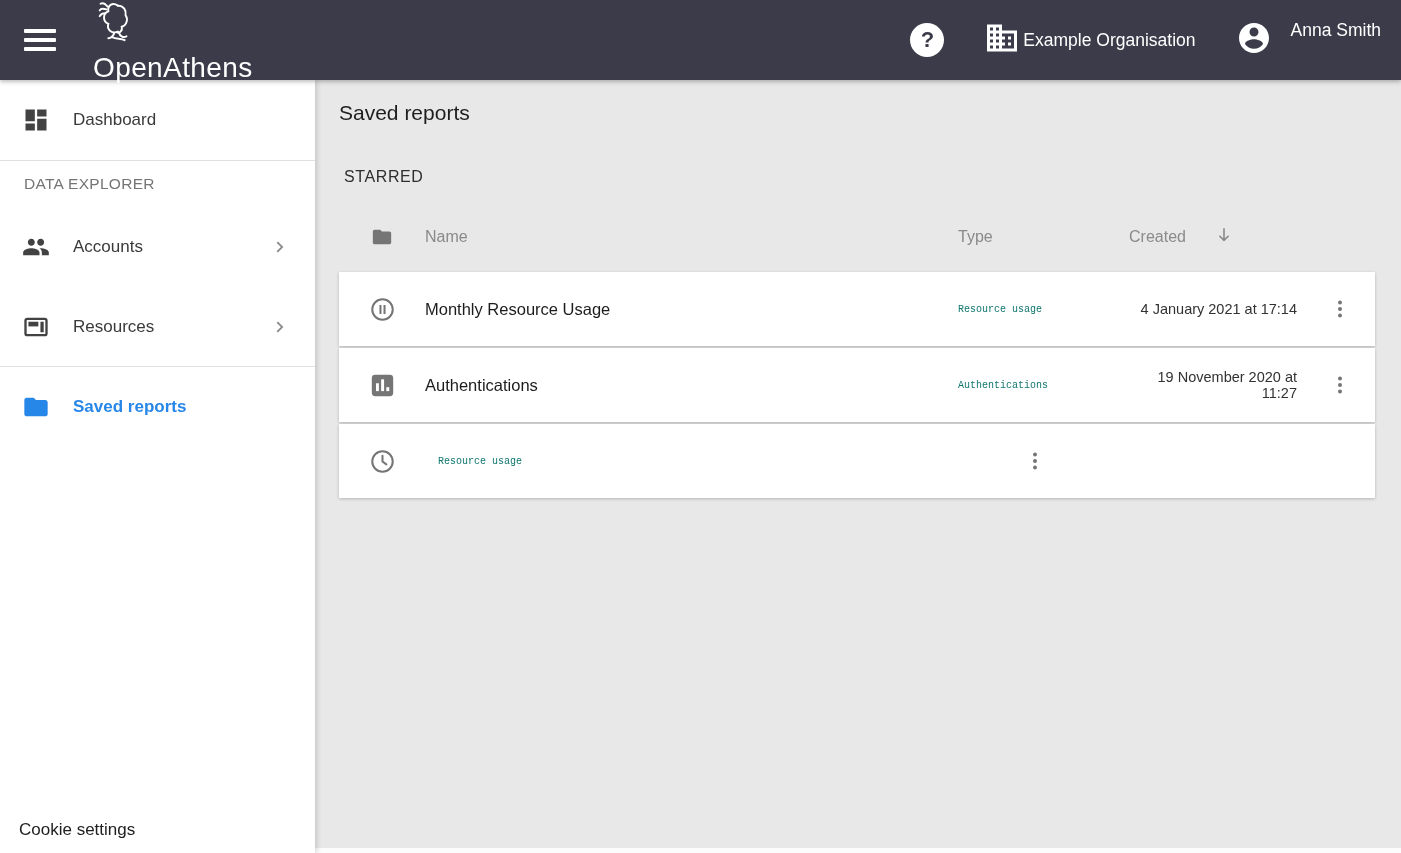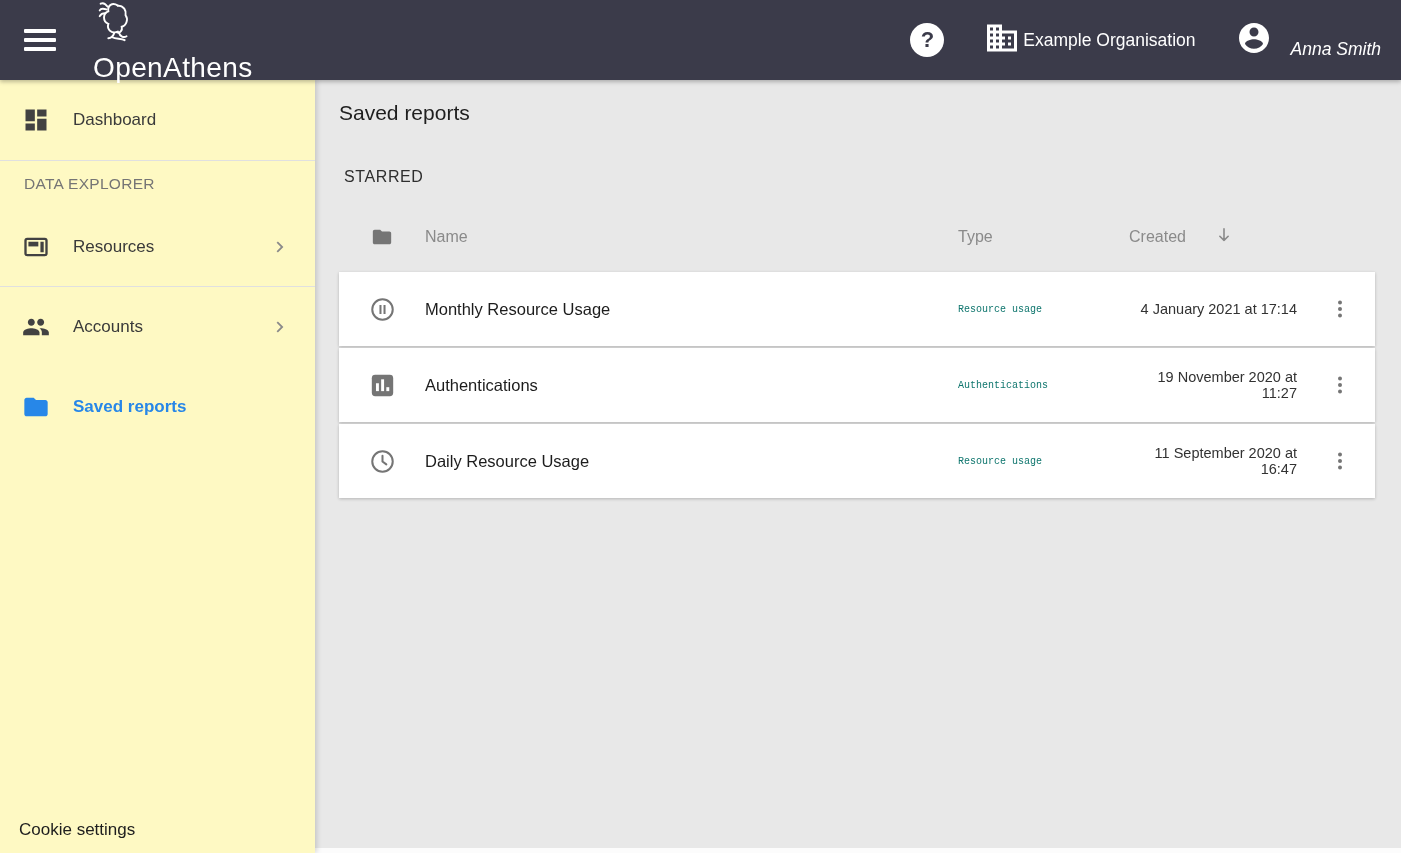--- a/index.html
+++ b/index.html
@@ -21,29 +21,29 @@
   .logo{ display:flex; margin-left:37px; gap:5px;flex-direction:column; }
   .logo-text{ font-size:28px; font-weight:400; letter-spacing:0.4px; }
   .topbar-right{ margin-left:auto; display:flex; align-items:center; }
   .help-circle{
     width:34px; height:34px; border-radius:50%; background:#fff; color:#3B3B4A;
     display:flex; align-items:center; justify-content:center;
     font-size:22px; font-weight:bold; cursor:pointer;
   }
   .org-chip{ display:flex; align-items:center; margin-left:40px; cursor:pointer; }
   .org-name{ font-size:17.5px; margin-left:3px; }
-  .user-chip{ display:flex; align-items:flex-end; margin-left:40px; cursor:pointer;font-style:italic; }
+  .user-chip{ display:flex; align-items:flex-start; margin-left:40px; cursor:pointer; }
   .user-name{ font-size:17.5px; margin-left:19px; }
 
   
   .shell{ flex:1; display:flex; min-height:0; }
 
   
   .sidebar{
-    width:315px; flex:0 0 315px; background:#fef9c3; position:relative;
+    width:315px; flex:0 0 315px; background:#ffffff; position:relative;
     box-shadow:2px 0 5px rgba(0,0,0,0.15); z-index:2;
   }
   .nav-item{ height:80px; display:flex; align-items:center; padding:0 24px 0 22px; cursor:pointer; }
   .nav-item.first{ height:81px; border-bottom:1px solid #E0E0E0; }
   .nav-item.divided{ border-bottom:1px solid #E0E0E0; }
   .nav-icon{ width:28px; height:28px; flex:0 0 28px; display:flex; }
   .nav-label{ margin-left:23px; font-size:17px; color:#3A3A3A; }
   .nav-item.active .nav-label{ color:#2787E8; font-weight:bold; }
   .chevron{ margin-left:auto; width:22px; height:22px; display:flex; }
   .section-label{
@@ -139,43 +139,43 @@
       <span class="nav-icon">
         <svg width="28" height="28" viewBox="0 0 24 24" fill="#424242">
           <path d="M3 13h8V3H3v10zm0 8h8v-6H3v6zm10 0h8V11h-8v10zm0-18v6h8V3h-8z"></path>
         </svg>
       </span>
       <span class="nav-label">Dashboard</span>
     </div>
 
     <div class="section-label">DATA EXPLORER</div>
 
+    <div class="nav-item">
+      <span class="nav-icon">
+        <svg width="28" height="28" viewBox="0 0 24 24" fill="#424242">
+          <path d="M16 11c1.66 0 2.99-1.34 2.99-3S17.66 5 16 5c-1.66 0-3 1.34-3 3s1.34 3 3 3zm-8 0c1.66 0 2.99-1.34 2.99-3S9.66 5 8 5C6.34 5 5 6.34 5 8s1.34 3 3 3zm0 2c-2.33 0-7 1.17-7 3.5V19h14v-2.5c0-2.33-4.67-3.5-7-3.5zm8 0c-.29 0-.62.02-.97.05 1.16.84 1.97 1.97 1.97 3.45V19h6v-2.5c0-2.33-4.67-3.5-7-3.5z"></path>
+        </svg>
+      </span>
+      <span class="nav-label">Accounts</span>
+      <span class="chevron">
+        <svg width="22" height="22" viewBox="0 0 24 24" fill="#8A8A8A">
+          <path d="M9.7 6l-1.4 1.4 4.6 4.6-4.6 4.6L9.7 18l6-6z"></path>
+        </svg>
+      </span>
+    </div>
+
     <div class="nav-item divided">
       <span class="nav-icon">
         <svg width="28" height="28" viewBox="0 0 24 24">
           <rect x="3" y="5" width="18" height="14" rx="1.5" fill="none" stroke="#424242" stroke-width="2"></rect>
           <rect x="5.5" y="7.5" width="8.5" height="4" fill="#424242"></rect>
           <rect x="15.8" y="7.5" width="2.8" height="9" fill="#424242"></rect>
         </svg>
       </span>
       <span class="nav-label">Resources</span>
-      <span class="chevron">
-        <svg width="22" height="22" viewBox="0 0 24 24" fill="#8A8A8A">
-          <path d="M9.7 6l-1.4 1.4 4.6 4.6-4.6 4.6L9.7 18l6-6z"></path>
-        </svg>
-      </span>
-    </div>
-
-    <div class="nav-item">
-      <span class="nav-icon">
-        <svg width="28" height="28" viewBox="0 0 24 24" fill="#424242">
-          <path d="M16 11c1.66 0 2.99-1.34 2.99-3S17.66 5 16 5c-1.66 0-3 1.34-3 3s1.34 3 3 3zm-8 0c1.66 0 2.99-1.34 2.99-3S9.66 5 8 5C6.34 5 5 6.34 5 8s1.34 3 3 3zm0 2c-2.33 0-7 1.17-7 3.5V19h14v-2.5c0-2.33-4.67-3.5-7-3.5zm8 0c-.29 0-.62.02-.97.05 1.16.84 1.97 1.97 1.97 3.45V19h6v-2.5c0-2.33-4.67-3.5-7-3.5z"></path>
-        </svg>
-      </span>
-      <span class="nav-label">Accounts</span>
       <span class="chevron">
         <svg width="22" height="22" viewBox="0 0 24 24" fill="#8A8A8A">
           <path d="M9.7 6l-1.4 1.4 4.6 4.6-4.6 4.6L9.7 18l6-6z"></path>
         </svg>
       </span>
     </div>
 
     <div class="nav-item active">
       <span class="nav-icon">
         <svg width="28" height="28" viewBox="0 0 24 24" fill="#2787E8">
@@ -255,23 +255,21 @@
       </button>
     </div>
 
     <div class="report-row">
       <div class="icon-cell">
         <svg width="27" height="27" viewBox="0 0 24 24">
           <circle cx="12" cy="12" r="9.1" fill="none" stroke="#757575" stroke-width="1.8"></circle>
           <path d="M12 6.8V12l3.4 2.5" fill="none" stroke="#757575" stroke-width="1.8" stroke-linecap="round"></path>
         </svg>
       </div>
-      <div class="cell-name">Daily Resource Usage</div>
       <div class="cell-type">Resource usage</div>
-      <div class="cell-created">11 September 2020 at 16:47</div>
       <button class="kebab-btn">
         <svg width="24" height="24" viewBox="0 0 24 24" fill="#757575">
           <circle cx="12" cy="5.5" r="2"></circle>
             <circle cx="12" cy="12" r="2"></circle>
             <circle cx="12" cy="18.5" r="2"></circle>
         </svg>
       </button>
     </div>
 
     <div class="hscrollbar"></div>

